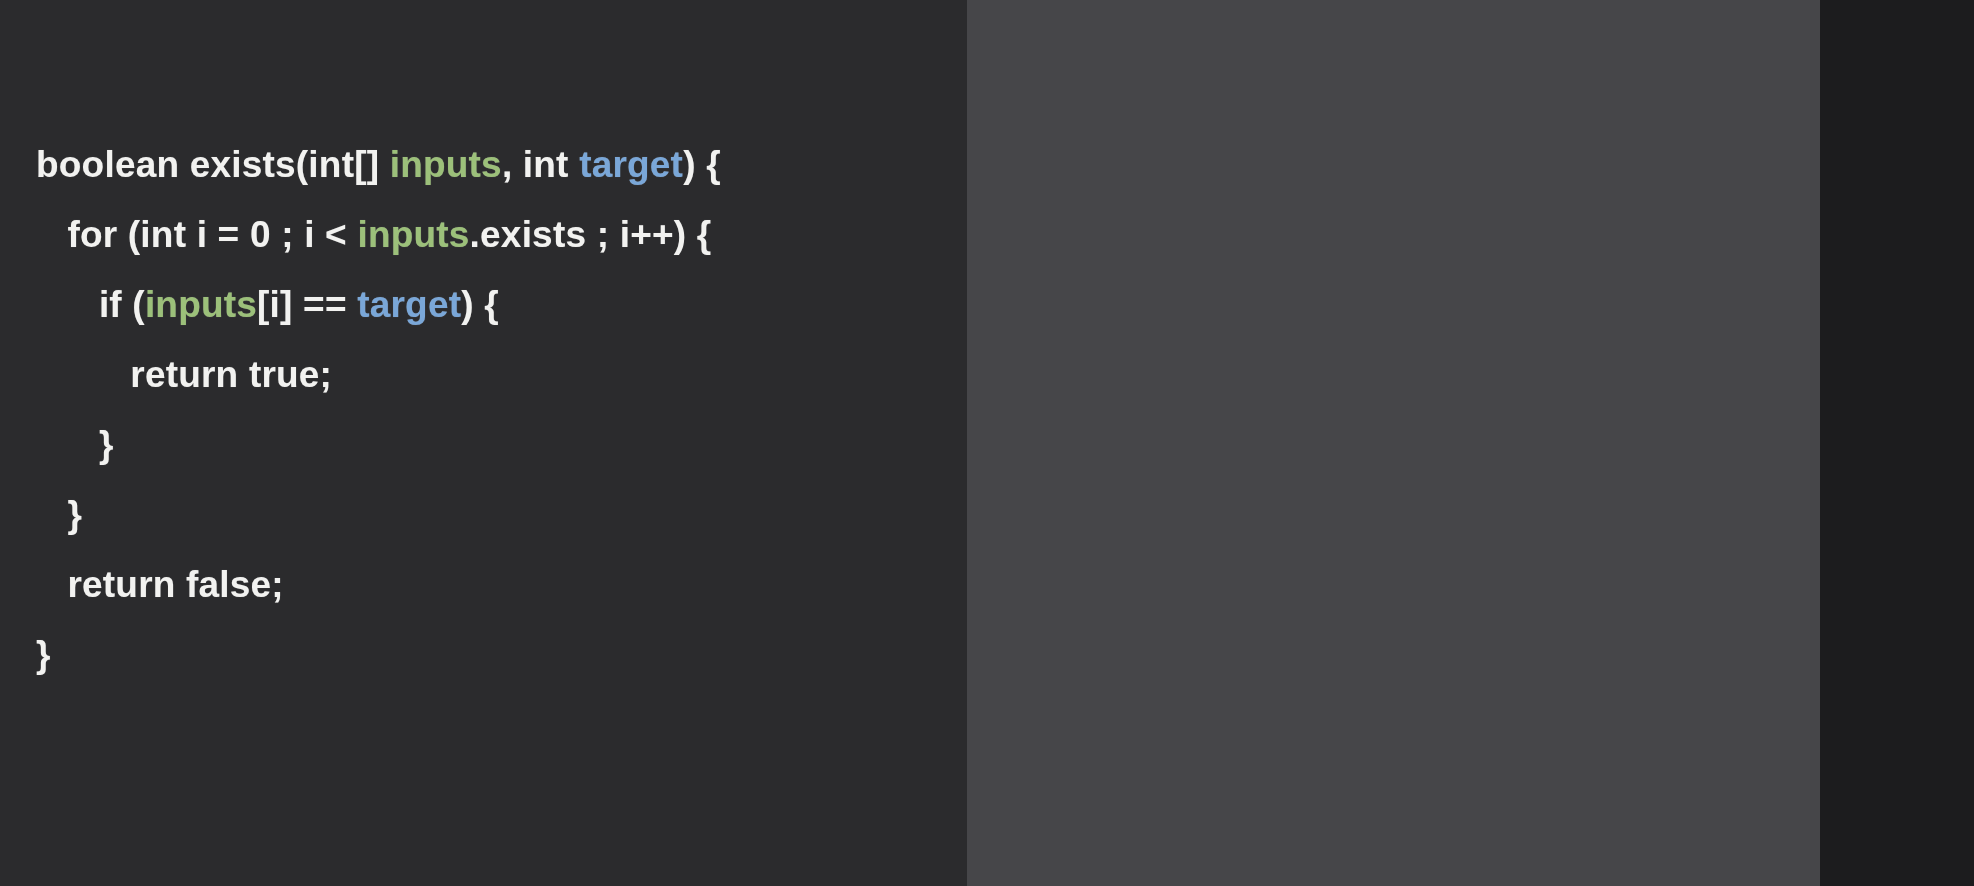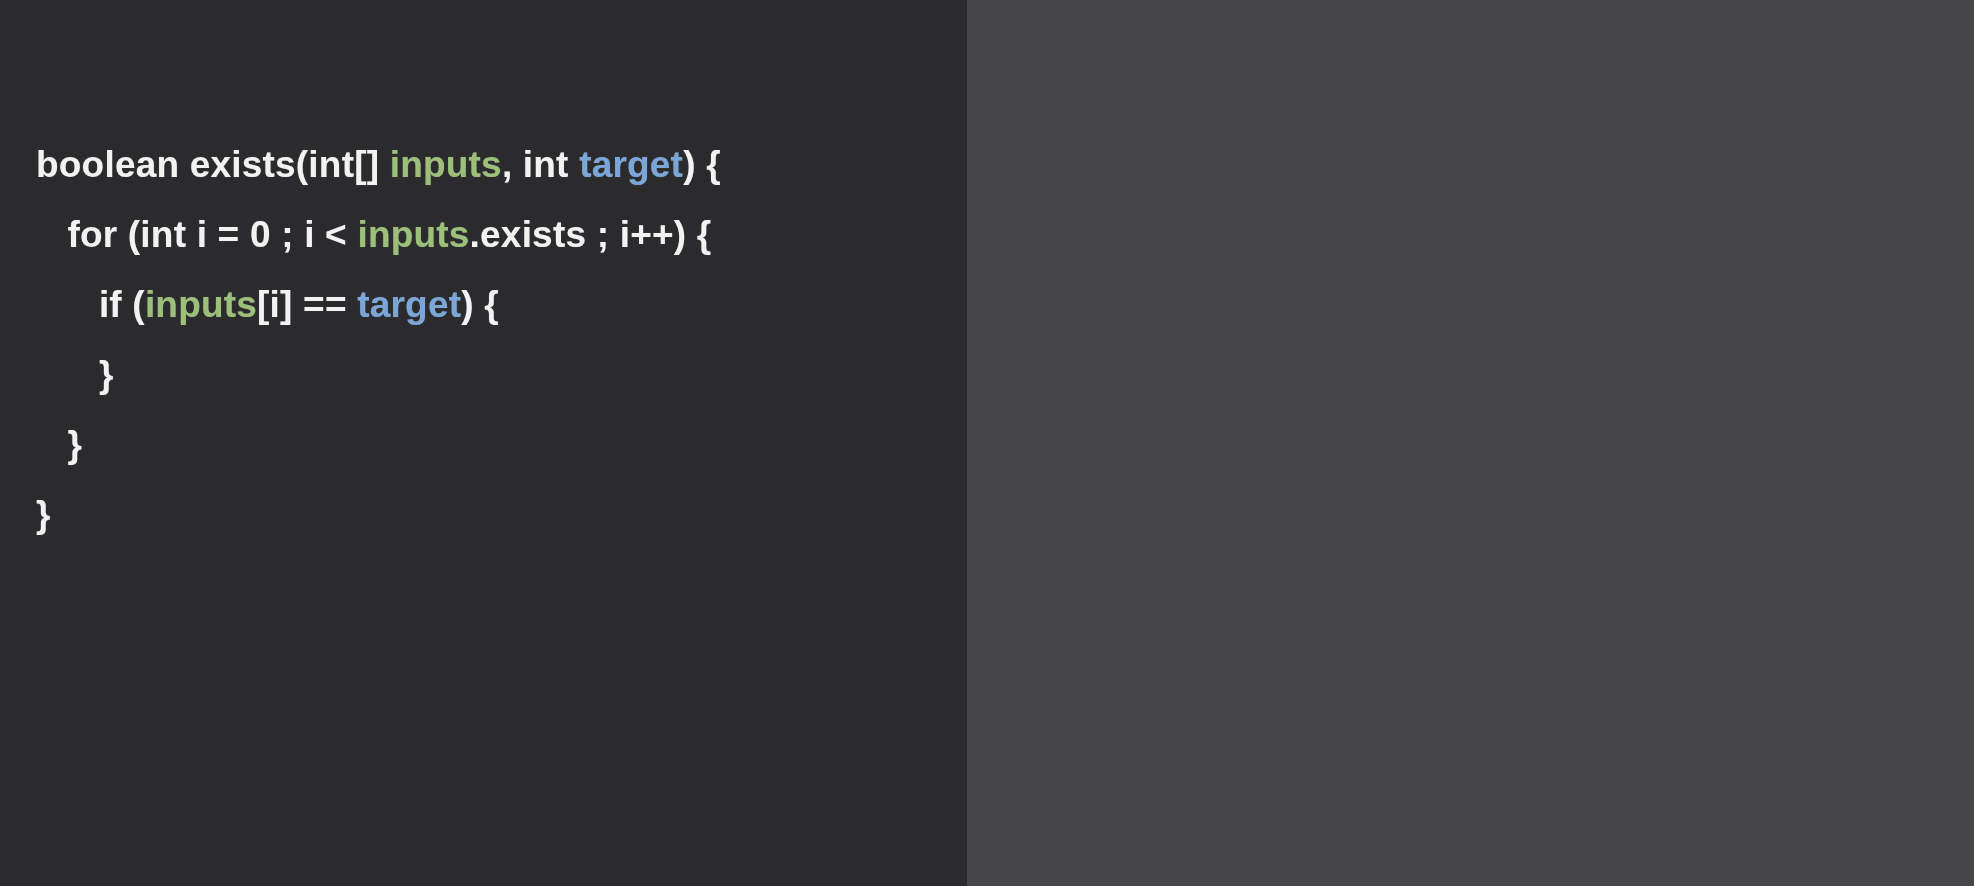--- a/index.html
+++ b/index.html
@@ -2,21 +2,21 @@
 <html><head>
 <meta charset="utf-8">
 <style>
   html, body {
     margin: 0;
     padding: 0;
     background: #1c1c1e;
   }
   #screen {
     position: relative;
-    width: 1974px;
+    width: 1820px;
     height: 886px;
     overflow: hidden;
     font-family: "Liberation Sans", sans-serif;
     background: #2b2b2d;
   }
 
   
   #left-panel {
     position: absolute;
     left: 0; top: 0;
@@ -52,22 +52,24 @@
 </head>
 <body>
 
 <div id="screen">
 
   <div id="left-panel">
     <div id="code-block">
         <div class="code-line"><span>boolean exists(int[] </span><span class="tok-var">inputs</span><span>, int </span><span class="tok-param">target</span><span>) {</span></div>
         <div class="code-line"><span>   for (int i = 0 ; i &lt; </span><span class="tok-var">inputs</span><span>.exists ; i++) {</span></div>
         <div class="code-line"><span>      if (</span><span class="tok-var">inputs</span><span>[i] == </span><span class="tok-param">target</span><span>) {</span></div>
+        <div class="code-line"><span>         return true;</span></div>
         <div class="code-line"><span>      }</span></div>
         <div class="code-line"><span>   }</span></div>
+        <div class="code-line"><span>   return false;</span></div>
         <div class="code-line"><span>}</span></div>
       </div>
   </div>
 
   <div id="right-panel">
 
     
     
 
     

